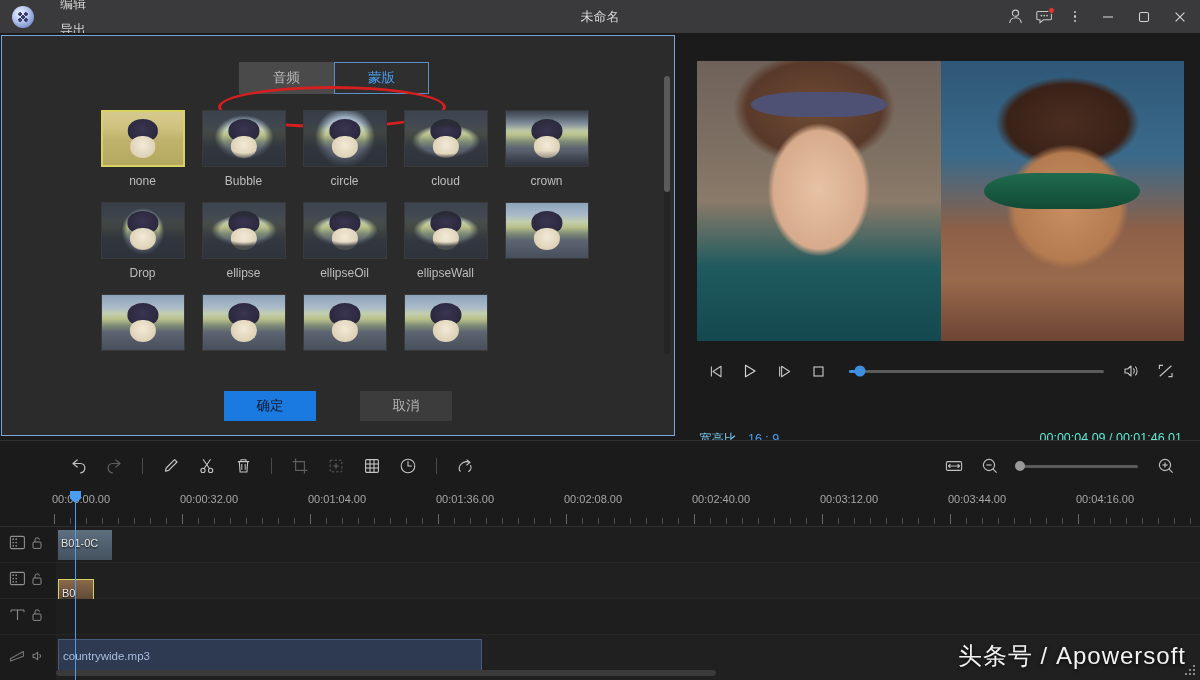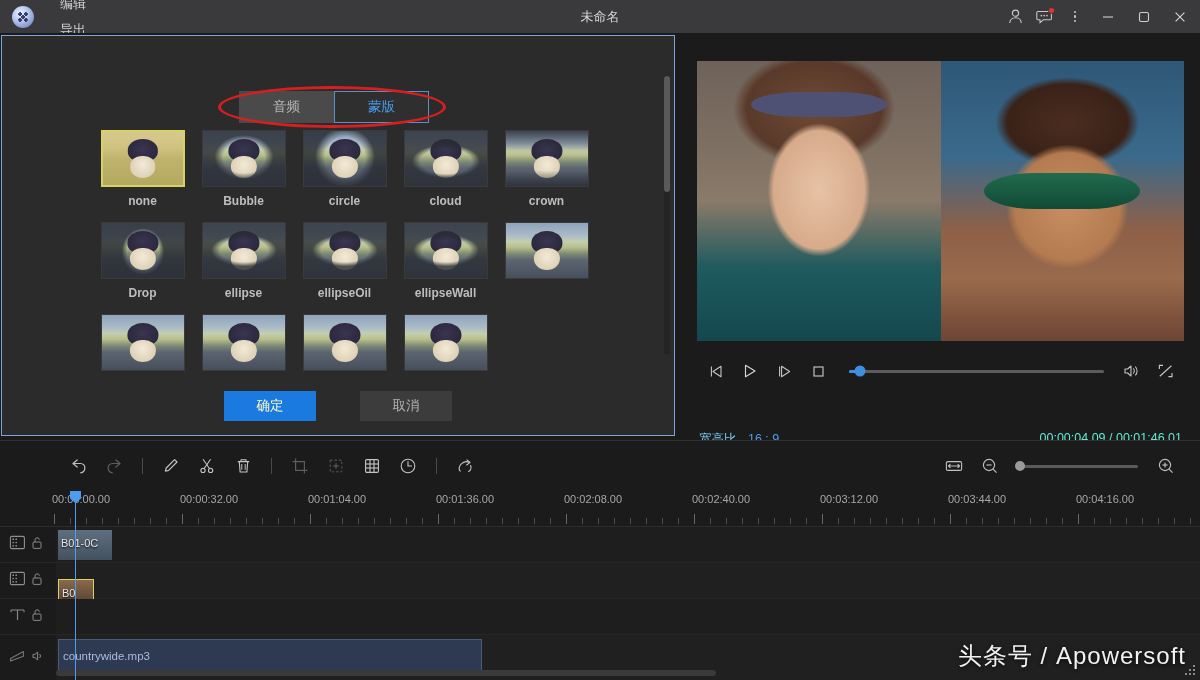--- a/index.html
+++ b/index.html
@@ -65,34 +65,33 @@
   
   .dialog {
     position: absolute; left: 1px; top: 2px; width: 674px; height: 401px;
     background: #2b2b2b; border: 1px solid #7aa7d9;
   }
   .tabs {
     position: absolute; left: 237px; top: 26px; display: flex;
   }
   .tab {
     width: 95px; height: 32px; display: flex; align-items: center; justify-content: center;
-    font-size: 13.5px; color: #b6b6b6; background: #4a4a4a; margin-top: 29px;
+    font-size: 13.5px; color: #b6b6b6; background: #4a4a4a;
   }
   .tab.active {
     background: #2f2f2f; color: #4a9df0; border: 1px solid #5c8fc4;
   }
   .ellipse-annot {
     position: absolute; left: 216px; top: 50px; width: 228px; height: 42px;
     border: 3px solid #d81f1f; border-radius: 50%; pointer-events: none;
   }
 
   .grid-wrap {
-    position: absolute; left: 8px; top: 80px; width: 658px; height: 282px;
+    position: absolute; left: 8px; top: 60px; width: 658px; height: 282px;
     overflow: hidden;
-    font-weight: bold;
   }
   .grid {
     position: absolute; left: 0; top: 0; width: 640px;
     display: grid; grid-template-columns: repeat(5, 101px); gap: 0 0;
     justify-content: start; padding-left: 82px;
   }
   .cell { width: 101px; padding-top: 14px; text-align: center; }
   .thumb {
     width: 84px; height: 57px; margin: 0 auto; position: relative; overflow: hidden;
     border: 1px solid #3a3a3a;
@@ -137,21 +136,21 @@
   }
 
   .dlg-buttons {
     position: absolute; left: 0; bottom: 14px; width: 100%;
     display: flex; justify-content: center; gap: 44px;
   }
   .btn {
     width: 92px; height: 30px; display: flex; align-items: center; justify-content: center;
     font-size: 13.5px; border: none; cursor: pointer;
   }
-  .btn-primary { background: #1a7ae0; color: #fef9c3; }
+  .btn-primary { background: #1a7ae0; color: #0f172a; }
   .btn-secondary { background: #3c3c3c; color: #b2b2b2; }
 
   
   .preview {
     position: absolute; left: 681px; top: 0; width: 519px; height: 405px;
     background: #1b1b1b;
   }
   .video-area {
     position: absolute; left: 16px; top: 28px; width: 487px; height: 280px;
     background: #0a0a0a; display: flex;

